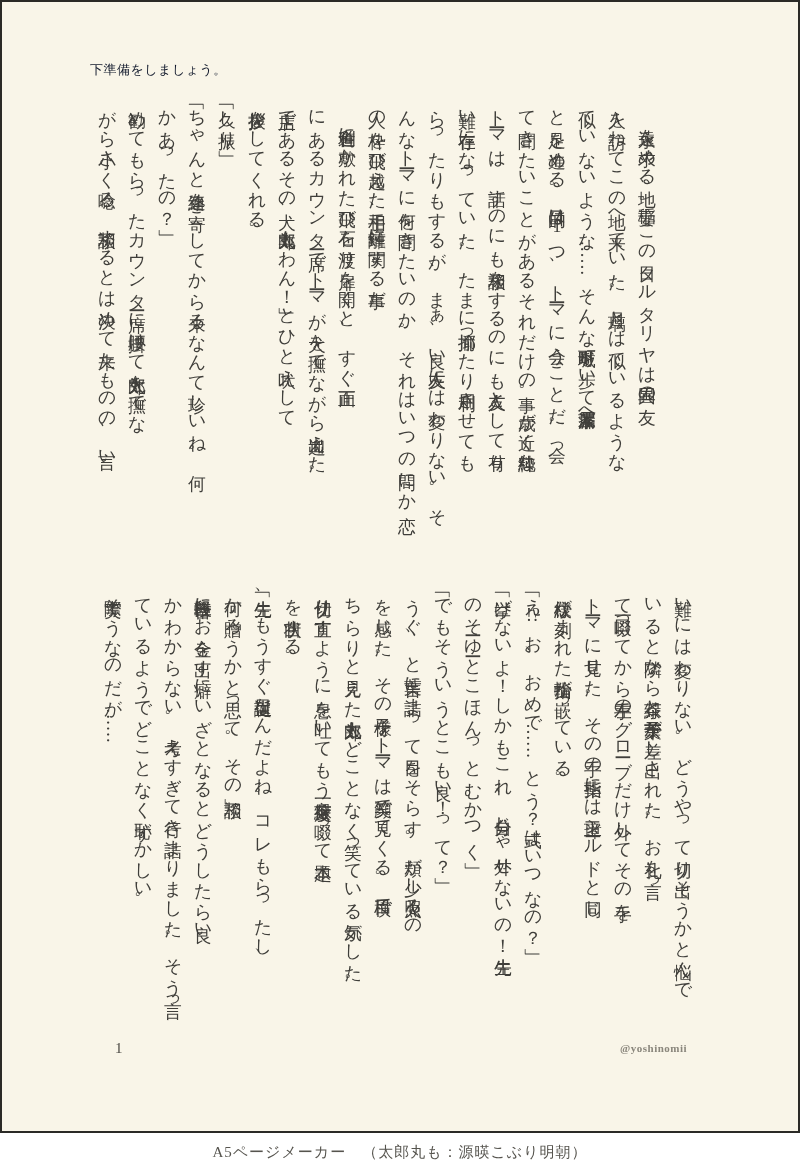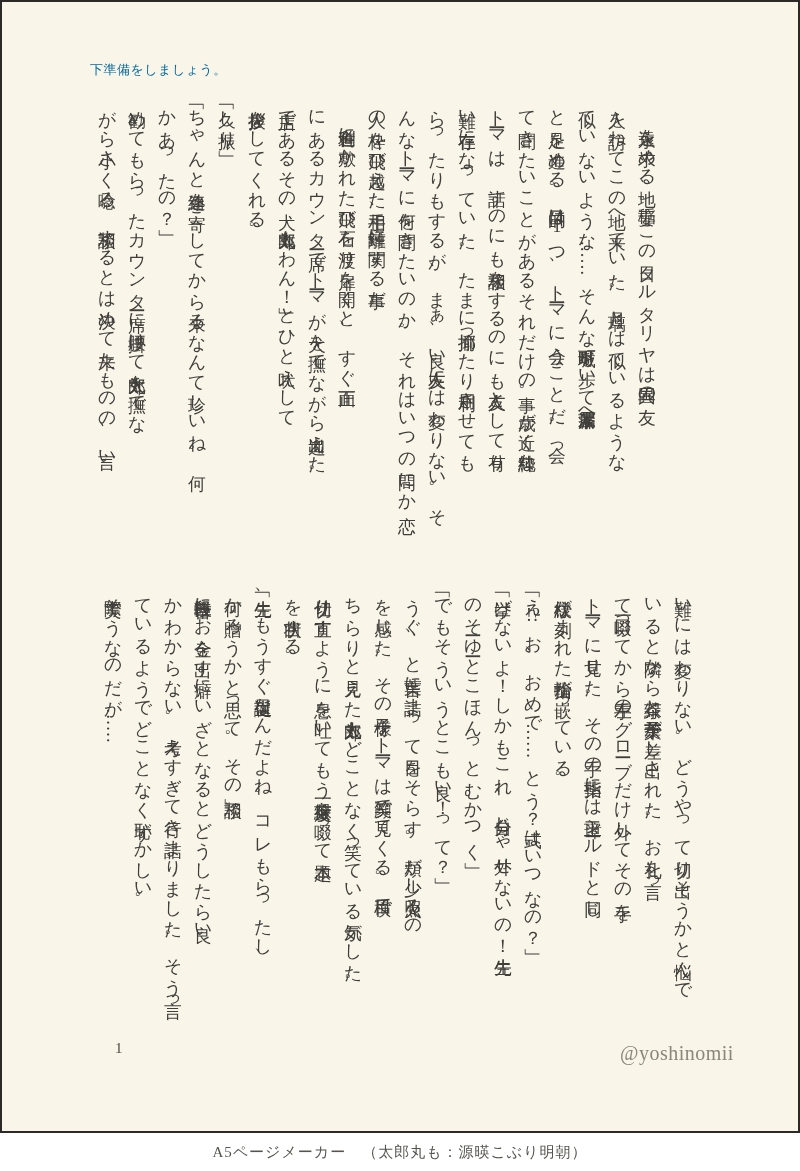--- a/index.html
+++ b/index.html
@@ -23,21 +23,21 @@
     height: 1133px;
     box-sizing: border-box;
     background: #f9f5e8;
     border: 2px solid #2b2a26;
   }
   .header-note {
     position: absolute;
     left: 88px;
     top: 59px;
     font-size: 13px;
-    color: #0369a1;
+    color: #0f172a;
     letter-spacing: 0.5px;
   }
   .vblock {
     position: absolute;
     writing-mode: vertical-rl;
     text-orientation: mixed;
     font-size: 17.8px;
     line-height: 30px;
     color: #3f3e3a;
     letter-spacing: 0;
@@ -65,23 +65,24 @@
     position: absolute;
     left: 113px;
     top: 1038px;
     font-size: 15px;
     color: #4c4a44;
   }
   .author-handle {
     position: absolute;
     left: 618px;
     top: 1040px;
-    font-size: 20px;
+    font-size: 11px;
     color: #8a867c;
     letter-spacing: 0.5px;
+    font-weight: bold;
   }
   .footer-strip {
     position: absolute;
     left: 0;
     top: 1133px;
     width: 800px;
     height: 38px;
     background: #ffffff;
     display: flex;
     align-items: center;

